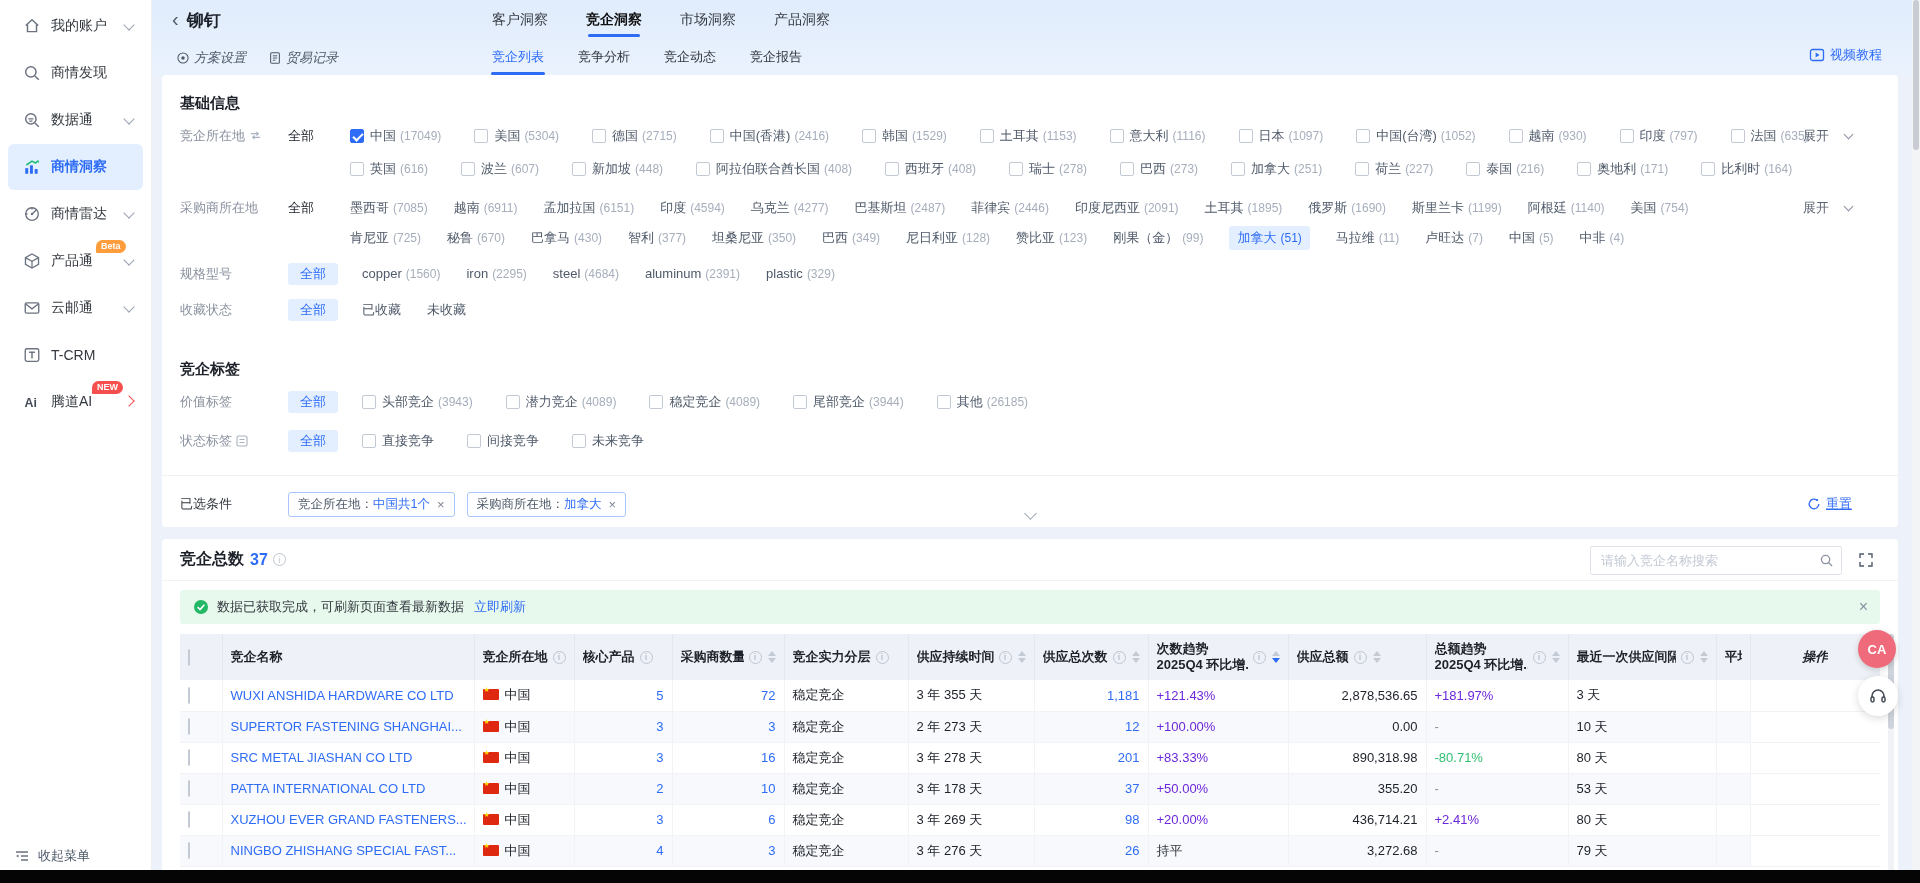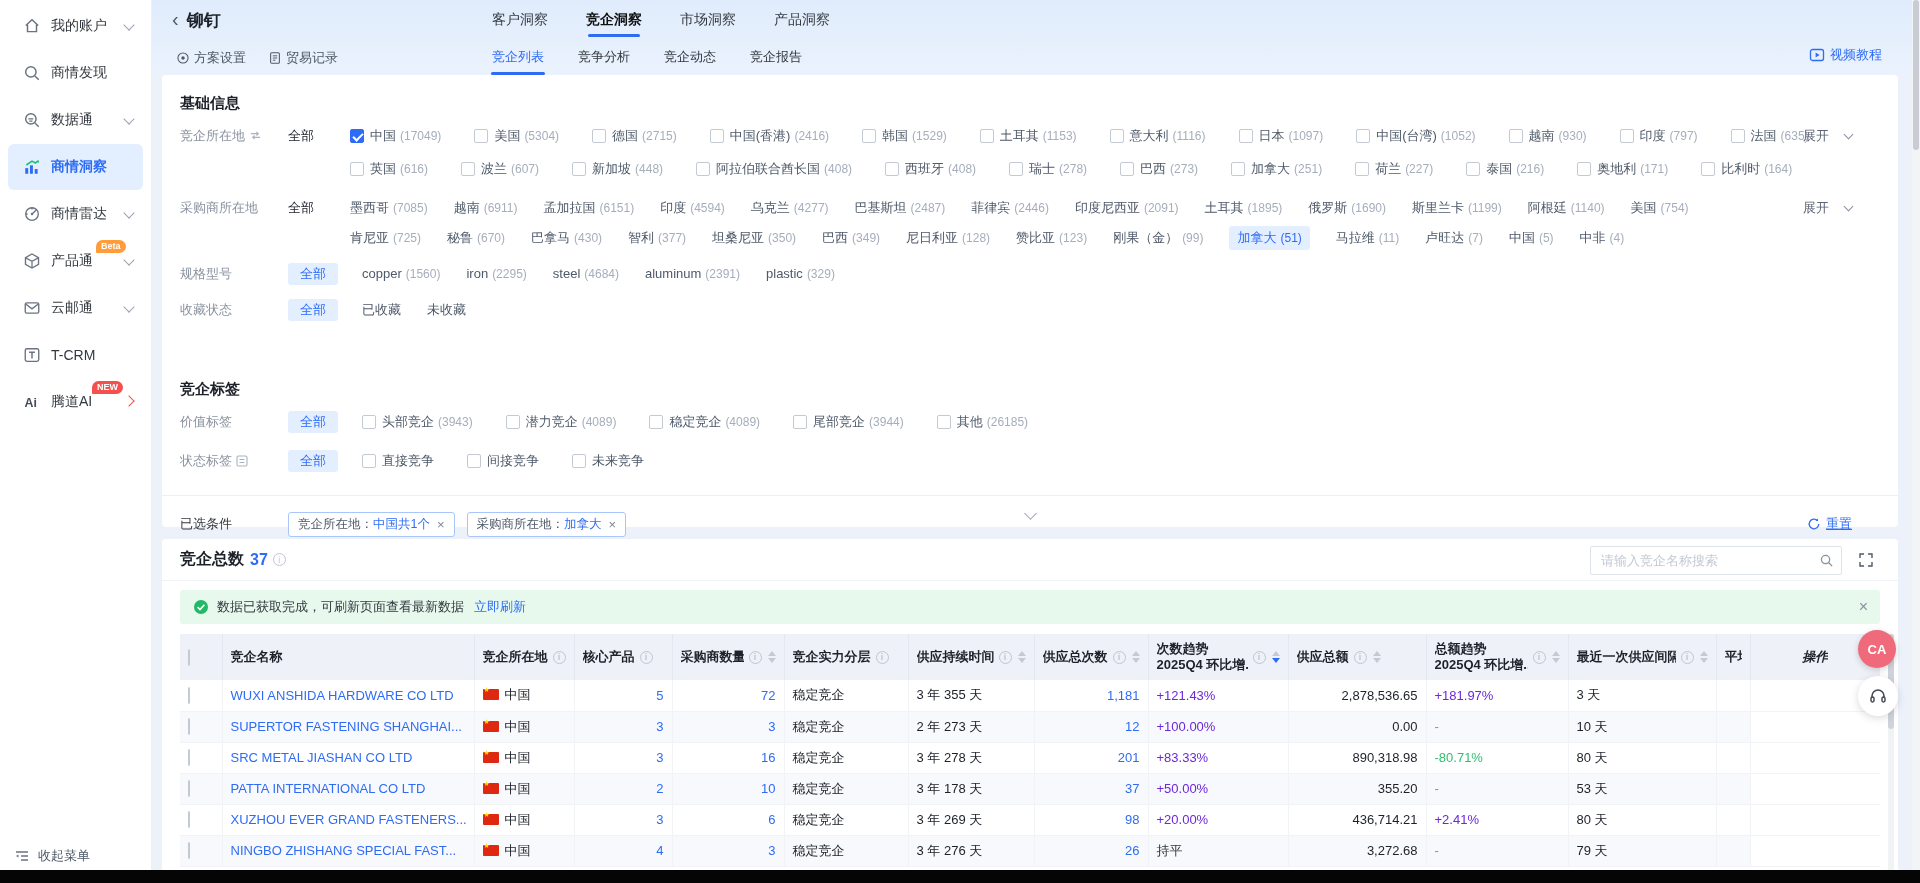--- a/index.html
+++ b/index.html
@@ -34,34 +34,34 @@
   .t-row1 { position:relative; height:40px; display:flex; align-items:center; }
   .back { font-size:20px; color:#4e5969; margin:0 8px 2px 20px; cursor:pointer; }
   .page-title { font-size:17px; font-weight:bold; color:#1d2129; }
   .tabs { position:absolute; left:340px; top:0; height:40px; display:flex; align-items:center; gap:38px; }
   .tab { position:relative; font-size:14px; color:#33383f; cursor:pointer; padding:10px 0; }
   .tab.active { font-weight:bold; color:#111; }
   .tab.active::after { content:""; position:absolute; left:50%; transform:translateX(-50%);
     bottom:2px; width:52px; height:3px; border-radius:2px; background:#2e6cf6; }
   .t-row2 { position:relative; height:35px; display:flex; align-items:center; }
   .t-actions { display:flex; align-items:center; gap:22px; margin-left:24px; }
-  .t-action { display:flex; align-items:center; gap:4px; font-size:13px; color:#4e5969; cursor:pointer; }
+  .t-action { display:flex; align-items:center; gap:4px; font-size:13px; color:#4e5969; cursor:pointer;font-style:italic; }
   .subtabs { position:absolute; left:340px; top:0; height:35px; display:flex; align-items:center; gap:34px; }
   .subtab { position:relative; font-size:13px; color:#33383f; cursor:pointer; height:35px; line-height:33px; }
   .subtab.active { color:#2e6cf6; }
   .subtab.active::after { content:""; position:absolute; left:50%; transform:translateX(-50%);
     bottom:0; width:54px; height:3px; border-radius:2px; background:#2e6cf6; }
   .video-link { position:absolute; right:38px; top:6px; display:flex; align-items:center; gap:5px;
     font-size:13px; color:#2e6cf6; cursor:pointer; }
 
   
   .filter-card { position:absolute; left:10px; right:22px; top:75px; height:452px; background:#fff;
     border-radius:4px; padding:16px 18px 0 18px; }
   .sec-title { font-size:15px; font-weight:bold; color:#1d2129; height:24px; line-height:24px; }
-  .sec-title.second { margin-top:52px; }
+  .sec-title.second { margin-top:32px; }
   .f-row { position:relative; display:flex; margin-top:6px; }
   .f-label { width:108px; flex:none; font-size:13px; color:#8a919f; line-height:30px; display:flex; gap:4px; }
   .f-all { width:62px; flex:none; font-size:13px; color:#1d2129; line-height:30px; cursor:pointer; }
   .f-all.chip-style { width:auto; margin-right:24px; }
   .f-all.chip-style .chip-inner { display:inline-block; background:#e3efff; color:#2e6cf6; line-height:22px;
     padding:0 12px; border-radius:3px; margin-top:4px; }
   .f-opts { flex:1; }
   .f-line { line-height:30px; font-size:13px; }
   .opt { display:inline-flex; align-items:center; margin-right:26px; cursor:pointer; white-space:nowrap; }
   .opt.ckb { margin-right:33px; }

